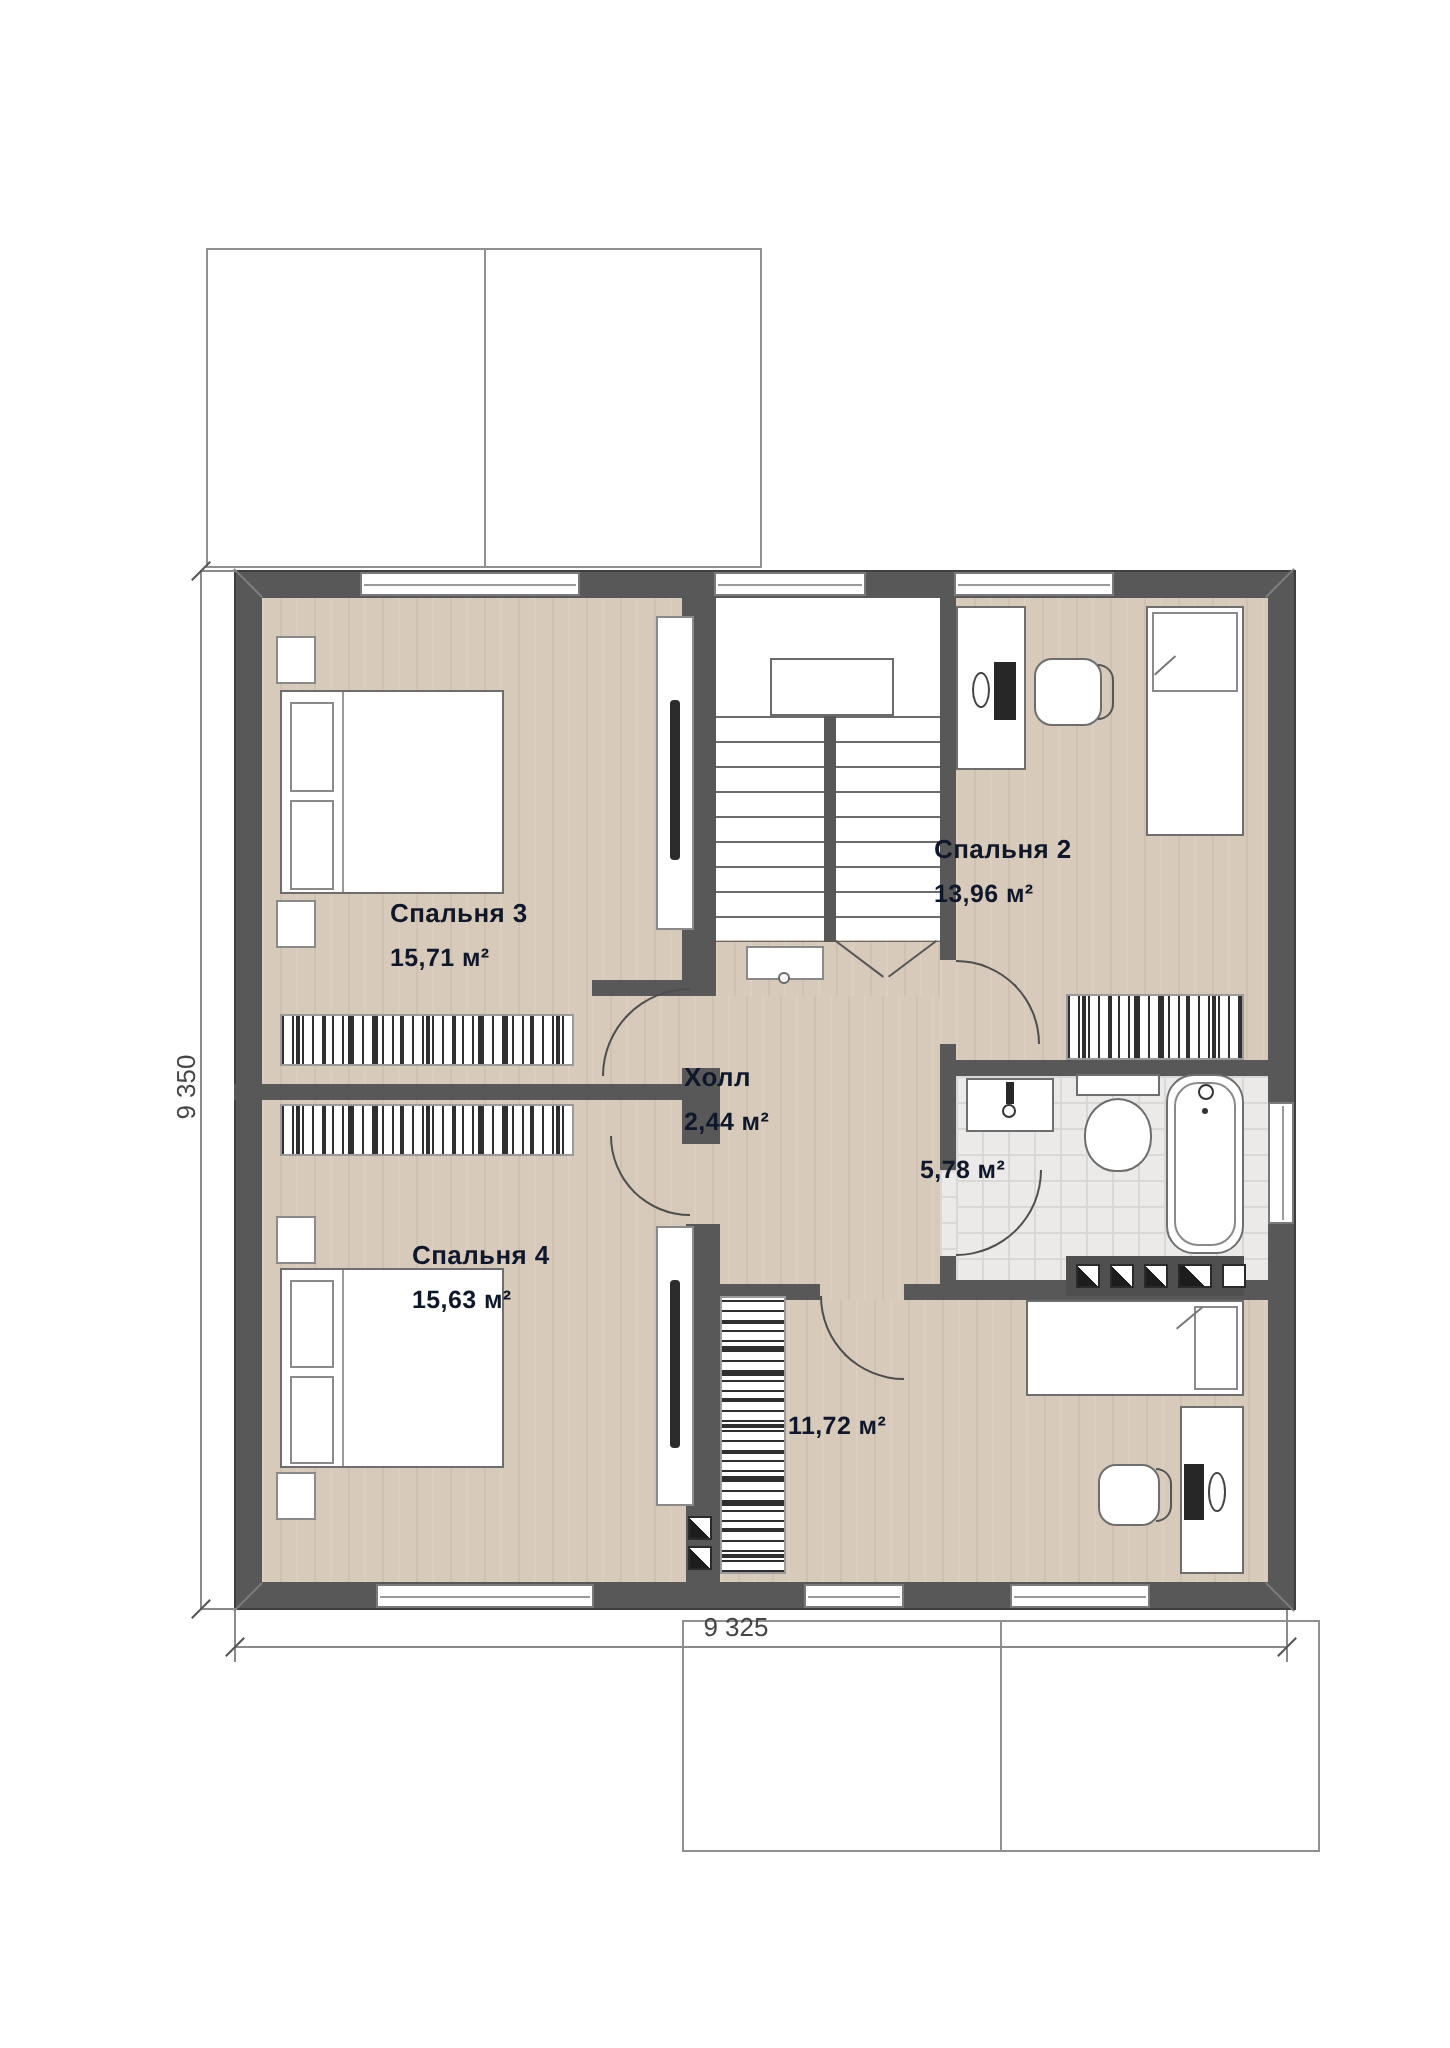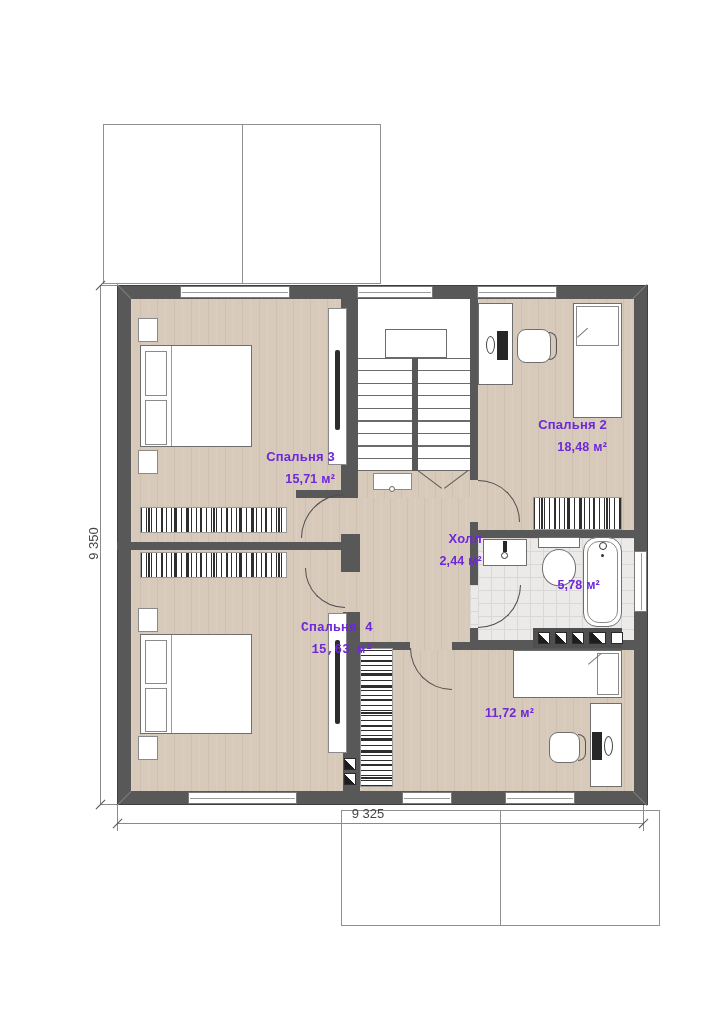--- a/index.html
+++ b/index.html
@@ -29,21 +29,21 @@
   .hatch-h{background-color:#fff;border:1px solid #9a9a9a;box-sizing:border-box;
     background-image:repeating-linear-gradient(0deg,#2e2e2e 0 1px,transparent 1px 5px),
                      repeating-linear-gradient(0deg,transparent 0 7px,#2e2e2e 7px 9px,transparent 9px 13px);}
   .steps{background:repeating-linear-gradient(to bottom,#6b6b6b 0 1px,transparent 1px 12.5px);}
   .arc{box-sizing:border-box;border:0 solid #4e4e4e;background:transparent;}
   .arc.tl{border-top:1px solid #4e4e4e;border-left:1px solid #4e4e4e;border-top-left-radius:100%;}
   .arc.tr{border-top:1px solid #4e4e4e;border-right:1px solid #4e4e4e;border-top-right-radius:100%;}
   .arc.bl{border-bottom:1px solid #4e4e4e;border-left:1px solid #4e4e4e;border-bottom-left-radius:100%;}
   .arc.br{border-bottom:1px solid #4e4e4e;border-right:1px solid #4e4e4e;border-bottom-right-radius:100%;}
   .tri-sq{background:linear-gradient(45deg,#1d1d1d 49%,#ffffff 50%);border:1px solid #2a2a2a;box-sizing:border-box;}
-  .room-label{position:absolute;text-align:right;color:#6d28d9;font-weight:700;
+  .room-label{position:absolute;text-align:left;color:#0f172a;font-weight:700;
               font-size:13px;line-height:22px;letter-spacing:.2px;}
   .room-label .area{font-size:12.5px;}
   .dim{position:absolute;color:#454545;font-size:13px;font-weight:400;text-align:center;}
   .dline{background:#8a8a8a;}
   .tick{position:absolute;width:13px;height:1px;background:#555;}
   .miter{position:absolute;height:1px;background:#7e7e7e;}
   .tvbar{background:#2c2c2c;border-radius:2px;}
   .monitor{background:#272727;}
   .cback{border:1.5px solid #555;border-left:none;border-radius:0 14px 14px 0;box-sizing:border-box;background:transparent;}
   .thinline{background:#9a9a9a;}
@@ -163,30 +163,30 @@
   <div class="abs" style="left:604px;top:736px;width:9px;height:20px;border:1px solid #444;border-radius:50%;box-sizing:border-box;"></div>
   <div class="abs furn" style="left:549px;top:732px;width:31px;height:31px;border-radius:9px;"></div>
   <div class="abs cback" style="left:578px;top:734px;width:8px;height:27px;"></div>
 
   <div class="room-label" style="left:195px;top:446px;width:140px;">
     <div>Спальня 3</div>
     <div class="area">15,71 м²</div>
   </div>
   <div class="room-label" style="left:467px;top:414px;width:140px;">
     <div>Спальня 2</div>
-    <div class="area">18,48 м²</div>
+    <div class="area">13,96 м²</div>
   </div>
   <div class="room-label" style="left:342px;top:528px;width:140px;">
     <div>Холл</div>
     <div class="area">2,44 м²</div>
   </div>
   <div class="room-label" style="left:460px;top:574px;width:140px;">
     <div class="area">5,78 м²</div>
   </div>
-  <div class="room-label" style="left:233px;top:617px;width:140px;font-family:Liberation Mono, monospace;">
+  <div class="room-label" style="left:206px;top:617px;width:140px;">
     <div>Спальня 4</div>
     <div class="area">15,63 м²</div>
   </div>
   <div class="room-label" style="left:394px;top:702px;width:140px;">
     <div class="area">11,72 м²</div>
   </div>
 
   <div class="abs dline" style="left:100px;top:285px;width:1px;height:520px;"></div>
   <div class="abs dline" style="left:100px;top:285px;width:18px;height:1px;"></div>
   <div class="abs dline" style="left:100px;top:804px;width:18px;height:1px;"></div>

